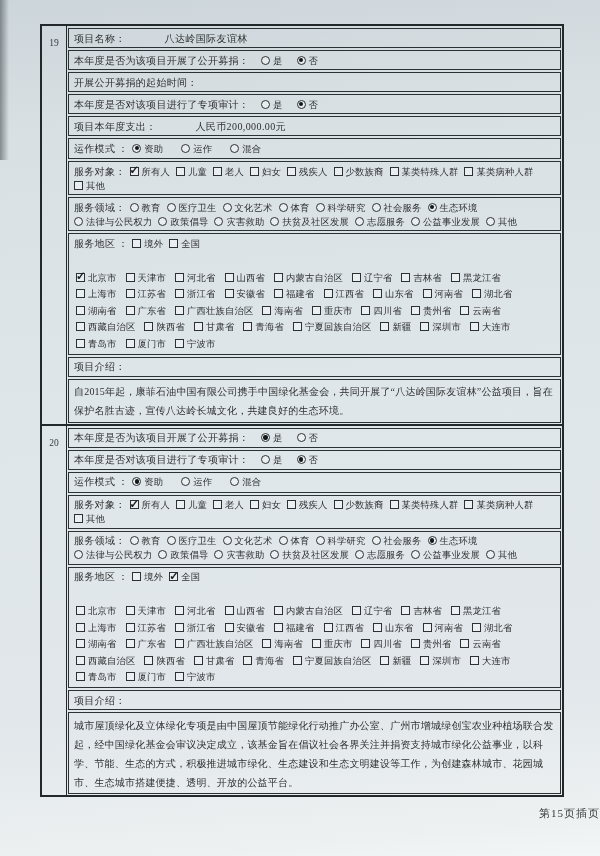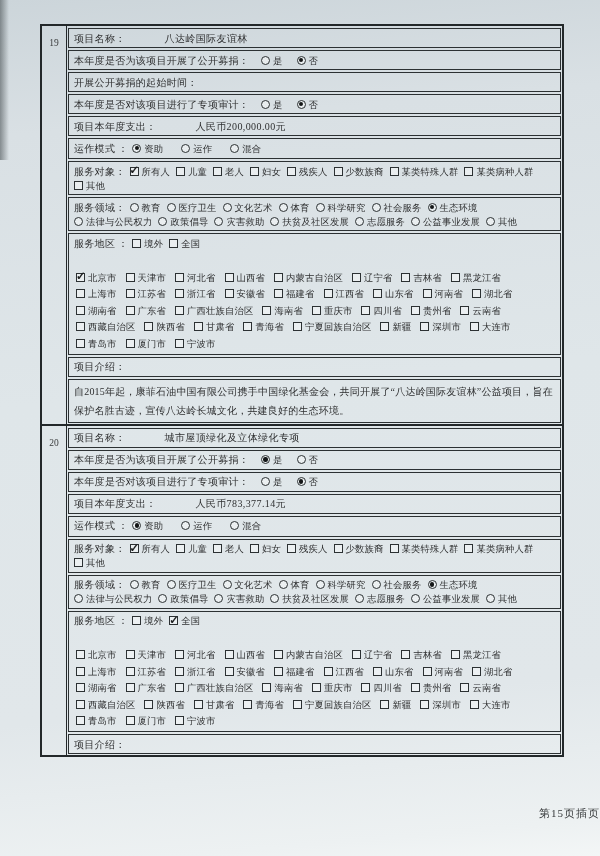--- a/index.html
+++ b/index.html
@@ -79,29 +79,28 @@
             <div><span class="lbl">服务地区 ：</span><span class="opt"><span class="ctl checkbox"></span><span class="olbl">境外</span></span><span class="opt"><span class="ctl checkbox"></span><span class="olbl">全国</span></span></div>
             <div class="provinces"><span class="opt"><span class="ctl checkbox chk"></span><span class="olbl">北京市</span></span><span class="opt"><span class="ctl checkbox"></span><span class="olbl">天津市</span></span><span class="opt"><span class="ctl checkbox"></span><span class="olbl">河北省</span></span><span class="opt"><span class="ctl checkbox"></span><span class="olbl">山西省</span></span><span class="opt"><span class="ctl checkbox"></span><span class="olbl">内蒙古自治区</span></span><span class="opt"><span class="ctl checkbox"></span><span class="olbl">辽宁省</span></span><span class="opt"><span class="ctl checkbox"></span><span class="olbl">吉林省</span></span><span class="opt"><span class="ctl checkbox"></span><span class="olbl">黑龙江省</span></span><span class="opt"><span class="ctl checkbox"></span><span class="olbl">上海市</span></span><span class="opt"><span class="ctl checkbox"></span><span class="olbl">江苏省</span></span><span class="opt"><span class="ctl checkbox"></span><span class="olbl">浙江省</span></span><span class="opt"><span class="ctl checkbox"></span><span class="olbl">安徽省</span></span><span class="opt"><span class="ctl checkbox"></span><span class="olbl">福建省</span></span><span class="opt"><span class="ctl checkbox"></span><span class="olbl">江西省</span></span><span class="opt"><span class="ctl checkbox"></span><span class="olbl">山东省</span></span><span class="opt"><span class="ctl checkbox"></span><span class="olbl">河南省</span></span><span class="opt"><span class="ctl checkbox"></span><span class="olbl">湖北省</span></span><span class="opt"><span class="ctl checkbox"></span><span class="olbl">湖南省</span></span><span class="opt"><span class="ctl checkbox"></span><span class="olbl">广东省</span></span><span class="opt"><span class="ctl checkbox"></span><span class="olbl">广西壮族自治区</span></span><span class="opt"><span class="ctl checkbox"></span><span class="olbl">海南省</span></span><span class="opt"><span class="ctl checkbox"></span><span class="olbl">重庆市</span></span><span class="opt"><span class="ctl checkbox"></span><span class="olbl">四川省</span></span><span class="opt"><span class="ctl checkbox"></span><span class="olbl">贵州省</span></span><span class="opt"><span class="ctl checkbox"></span><span class="olbl">云南省</span></span><span class="opt"><span class="ctl checkbox"></span><span class="olbl">西藏自治区</span></span><span class="opt"><span class="ctl checkbox"></span><span class="olbl">陕西省</span></span><span class="opt"><span class="ctl checkbox"></span><span class="olbl">甘肃省</span></span><span class="opt"><span class="ctl checkbox"></span><span class="olbl">青海省</span></span><span class="opt"><span class="ctl checkbox"></span><span class="olbl">宁夏回族自治区</span></span><span class="opt"><span class="ctl checkbox"></span><span class="olbl">新疆</span></span><span class="opt"><span class="ctl checkbox"></span><span class="olbl">深圳市</span></span><span class="opt"><span class="ctl checkbox"></span><span class="olbl">大连市</span></span><span class="opt"><span class="ctl checkbox"></span><span class="olbl">青岛市</span></span><span class="opt"><span class="ctl checkbox"></span><span class="olbl">厦门市</span></span><span class="opt"><span class="ctl checkbox"></span><span class="olbl">宁波市</span></span></div>
           </div>
           <div class="row"><span class="lbl">项目介绍：</span></div>
           <div class="row intro-text">自2015年起，康菲石油中国有限公司携手中国绿化基金会，共同开展了“八达岭国际友谊林”公益项目，旨在保护名胜古迹，宣传八达岭长城文化，共建良好的生态环境。</div>
         </div>
       </div>
       <div class="project">
         <div class="num-col">20</div>
         <div class="rows">
-          <div class="row"><span class="lbl">项目名称：</span><span class="val">城市屋顶绿化及立体绿化专项</span></div>
           <div class="row row-yesno"><span class="lbl">本年度是否为该项目开展了公开募捐：</span><span class="opt"><span class="ctl radio sel"></span><span class="olbl">是</span></span><span class="opt"><span class="ctl radio"></span><span class="olbl">否</span></span></div>
           <div class="row row-yesno"><span class="lbl">本年度是否对该项目进行了专项审计：</span><span class="opt"><span class="ctl radio"></span><span class="olbl">是</span></span><span class="opt"><span class="ctl radio sel"></span><span class="olbl">否</span></span></div>
-          <div class="row"><span class="lbl">项目本年度支出：</span><span class="val">人民币783,377.14元</span></div>
           <div class="row row-mode"><span class="lbl">运作模式 ：</span><span class="opt"><span class="ctl radio sel"></span><span class="olbl">资助</span></span><span class="opt"><span class="ctl radio"></span><span class="olbl">运作</span></span><span class="opt"><span class="ctl radio"></span><span class="olbl">混合</span></span></div>
           <div class="row"><span class="lbl">服务对象：</span><span class="opt"><span class="ctl checkbox chk"></span><span class="olbl">所有人</span></span><span class="opt"><span class="ctl checkbox"></span><span class="olbl">儿童</span></span><span class="opt"><span class="ctl checkbox"></span><span class="olbl">老人</span></span><span class="opt"><span class="ctl checkbox"></span><span class="olbl">妇女</span></span><span class="opt"><span class="ctl checkbox"></span><span class="olbl">残疾人</span></span><span class="opt"><span class="ctl checkbox"></span><span class="olbl">少数族裔</span></span><span class="opt"><span class="ctl checkbox"></span><span class="olbl">某类特殊人群</span></span><span class="opt"><span class="ctl checkbox"></span><span class="olbl">某类病种人群</span></span><span class="opt"><span class="ctl checkbox"></span><span class="olbl">其他</span></span></div>
           <div class="row"><span class="lbl">服务领域：</span><span class="opt"><span class="ctl radio"></span><span class="olbl">教育</span></span><span class="opt"><span class="ctl radio"></span><span class="olbl">医疗卫生</span></span><span class="opt"><span class="ctl radio"></span><span class="olbl">文化艺术</span></span><span class="opt"><span class="ctl radio"></span><span class="olbl">体育</span></span><span class="opt"><span class="ctl radio"></span><span class="olbl">科学研究</span></span><span class="opt"><span class="ctl radio"></span><span class="olbl">社会服务</span></span><span class="opt"><span class="ctl radio sel"></span><span class="olbl">生态环境</span></span><span class="opt"><span class="ctl radio"></span><span class="olbl">法律与公民权力</span></span><span class="opt"><span class="ctl radio"></span><span class="olbl">政策倡导</span></span><span class="opt"><span class="ctl radio"></span><span class="olbl">灾害救助</span></span><span class="opt"><span class="ctl radio"></span><span class="olbl">扶贫及社区发展</span></span><span class="opt"><span class="ctl radio"></span><span class="olbl">志愿服务</span></span><span class="opt"><span class="ctl radio"></span><span class="olbl">公益事业发展</span></span><span class="opt"><span class="ctl radio"></span><span class="olbl">其他</span></span></div>
           <div class="row">
             <div><span class="lbl">服务地区 ：</span><span class="opt"><span class="ctl checkbox"></span><span class="olbl">境外</span></span><span class="opt"><span class="ctl checkbox chk"></span><span class="olbl">全国</span></span></div>
             <div class="provinces"><span class="opt"><span class="ctl checkbox"></span><span class="olbl">北京市</span></span><span class="opt"><span class="ctl checkbox"></span><span class="olbl">天津市</span></span><span class="opt"><span class="ctl checkbox"></span><span class="olbl">河北省</span></span><span class="opt"><span class="ctl checkbox"></span><span class="olbl">山西省</span></span><span class="opt"><span class="ctl checkbox"></span><span class="olbl">内蒙古自治区</span></span><span class="opt"><span class="ctl checkbox"></span><span class="olbl">辽宁省</span></span><span class="opt"><span class="ctl checkbox"></span><span class="olbl">吉林省</span></span><span class="opt"><span class="ctl checkbox"></span><span class="olbl">黑龙江省</span></span><span class="opt"><span class="ctl checkbox"></span><span class="olbl">上海市</span></span><span class="opt"><span class="ctl checkbox"></span><span class="olbl">江苏省</span></span><span class="opt"><span class="ctl checkbox"></span><span class="olbl">浙江省</span></span><span class="opt"><span class="ctl checkbox"></span><span class="olbl">安徽省</span></span><span class="opt"><span class="ctl checkbox"></span><span class="olbl">福建省</span></span><span class="opt"><span class="ctl checkbox"></span><span class="olbl">江西省</span></span><span class="opt"><span class="ctl checkbox"></span><span class="olbl">山东省</span></span><span class="opt"><span class="ctl checkbox"></span><span class="olbl">河南省</span></span><span class="opt"><span class="ctl checkbox"></span><span class="olbl">湖北省</span></span><span class="opt"><span class="ctl checkbox"></span><span class="olbl">湖南省</span></span><span class="opt"><span class="ctl checkbox"></span><span class="olbl">广东省</span></span><span class="opt"><span class="ctl checkbox"></span><span class="olbl">广西壮族自治区</span></span><span class="opt"><span class="ctl checkbox"></span><span class="olbl">海南省</span></span><span class="opt"><span class="ctl checkbox"></span><span class="olbl">重庆市</span></span><span class="opt"><span class="ctl checkbox"></span><span class="olbl">四川省</span></span><span class="opt"><span class="ctl checkbox"></span><span class="olbl">贵州省</span></span><span class="opt"><span class="ctl checkbox"></span><span class="olbl">云南省</span></span><span class="opt"><span class="ctl checkbox"></span><span class="olbl">西藏自治区</span></span><span class="opt"><span class="ctl checkbox"></span><span class="olbl">陕西省</span></span><span class="opt"><span class="ctl checkbox"></span><span class="olbl">甘肃省</span></span><span class="opt"><span class="ctl checkbox"></span><span class="olbl">青海省</span></span><span class="opt"><span class="ctl checkbox"></span><span class="olbl">宁夏回族自治区</span></span><span class="opt"><span class="ctl checkbox"></span><span class="olbl">新疆</span></span><span class="opt"><span class="ctl checkbox"></span><span class="olbl">深圳市</span></span><span class="opt"><span class="ctl checkbox"></span><span class="olbl">大连市</span></span><span class="opt"><span class="ctl checkbox"></span><span class="olbl">青岛市</span></span><span class="opt"><span class="ctl checkbox"></span><span class="olbl">厦门市</span></span><span class="opt"><span class="ctl checkbox"></span><span class="olbl">宁波市</span></span></div>
           </div>
           <div class="row"><span class="lbl">项目介绍：</span></div>
+          <div class="row intro-text">城市屋顶绿化及立体绿化专项是由中国屋顶节能绿化行动推广办公室、广州市增城绿创宝农业种植场联合发起，经中国绿化基金会审议决定成立，该基金旨在倡议社会各界关注并捐资支持城市绿化公益事业，以科学、节能、生态的方式，积极推进城市绿化、生态建设和生态文明建设等工作，为创建森林城市、花园城市、生态城市搭建便捷、透明、开放的公益平台。</div>
         </div>
       </div>
     </div>
   <div class="footer">第15页插页</div>
 </div>
 
 </body></html>

